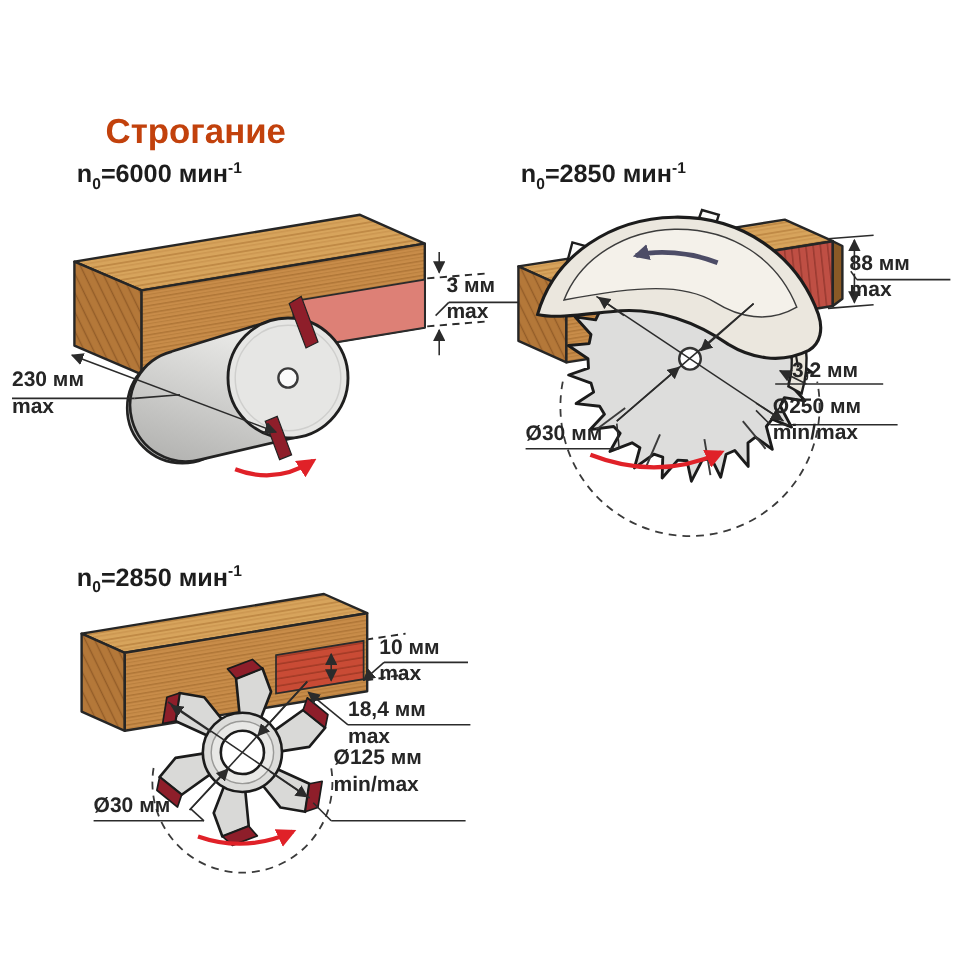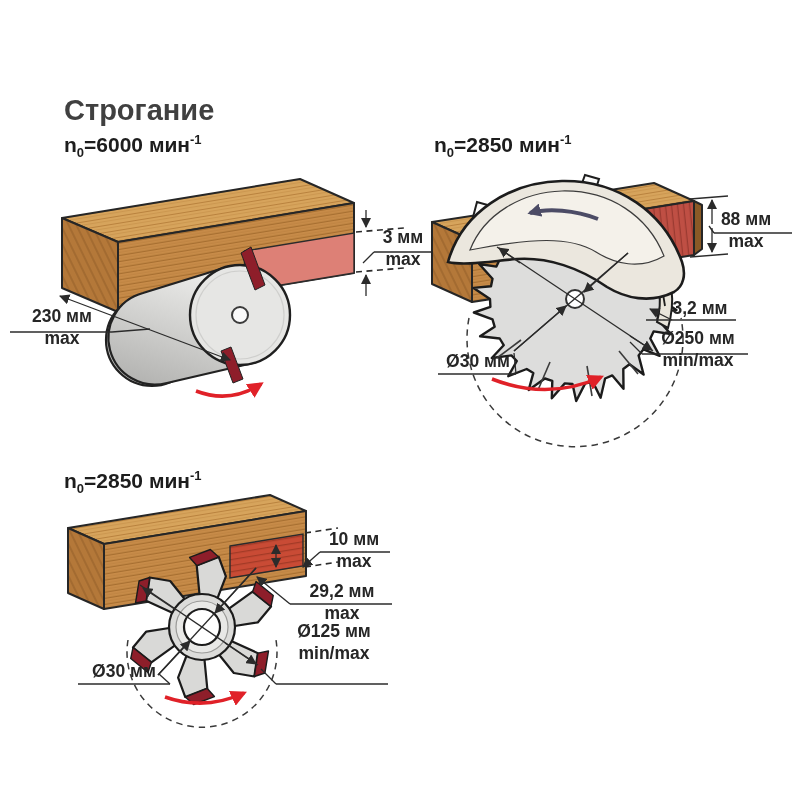--- a/index.html
+++ b/index.html
@@ -1,23 +1,23 @@
 <!DOCTYPE html>
 <html><head>
 <meta charset="utf-8">
 <style>
   html,body{margin:0;padding:0;}
   body{width:800px;height:800px;background:#ffffff;position:relative;overflow:hidden;
        font-family:"Liberation Sans",sans-serif;color:#232323;}
   .stage{position:absolute;left:0;top:0;width:800px;height:800px;}
   svg.gfx{position:absolute;left:0;top:0;}
-  .sec-title{position:absolute;font-size:29px;font-weight:600;color:#404040;white-space:nowrap;}
+  .sec-title{position:absolute;font-size:29px;font-weight:600;color:#c2410c;white-space:nowrap;margin-left:24px;}
   .sec-speed{position:absolute;font-size:21px;font-weight:600;color:#1d1d1d;white-space:nowrap;text-align:right;}
   .sec-speed sub,.sec-speed sup{font-size:13px;font-weight:600;}
-  .lbl{position:absolute;font-size:17.5px;font-weight:600;color:#262626;text-align:center;line-height:1.24;}
+  .lbl{position:absolute;font-size:17.5px;font-weight:600;color:#262626;text-align:left;line-height:1.24;}
   .lbl .q{font-weight:700;}
 </style>
 </head>
 <body>
 
 <div class="stage">
 
 <svg class="gfx" width="800" height="800" viewBox="0 0 800 800">
   <defs>
     <marker id="ah" viewBox="0 0 10 10" refX="9" refY="5" markerWidth="8" markerHeight="8" orient="auto-start-reverse">
@@ -247,21 +247,21 @@
     </div>
   <div class="lbl" style="left:438px;top:351px;width:80px">
       <div>Ø30 мм</div>
     </div>
 
   <div class="lbl" style="left:316px;top:529px;width:76px">
       <div>10 мм</div>
       <div class="q">max</div>
     </div>
   <div class="lbl" style="left:290px;top:581px;width:104px">
-      <div>29,2 мм</div>
+      <div>18,4 мм</div>
       <div class="q">max</div>
     </div>
   <div class="lbl" style="left:78px;top:661px;width:92px">
       <div>Ø30 мм</div>
     </div>
   <div class="lbl" style="left:278px;top:621px;width:112px">
       <div>Ø125 мм</div>
       <div class="q">min/max</div>
     </div>
 </div>

